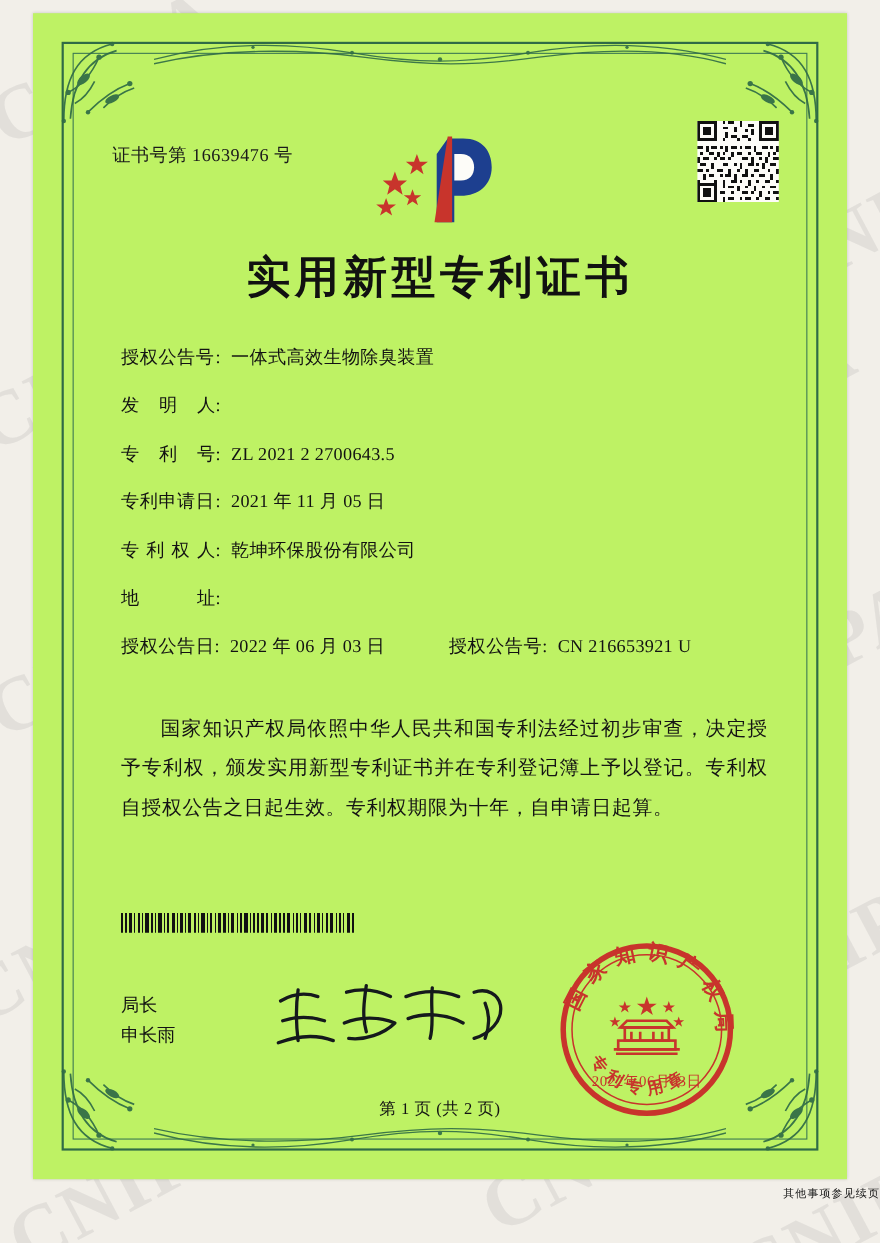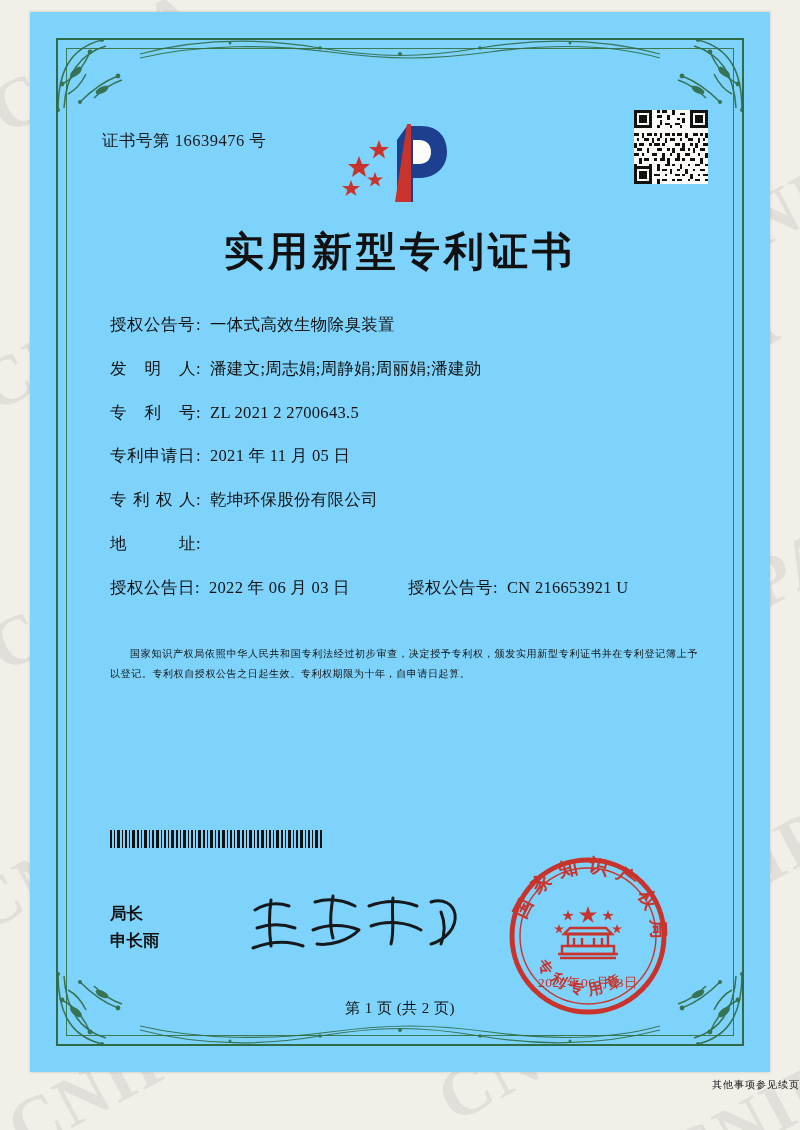--- a/index.html
+++ b/index.html
@@ -33,21 +33,21 @@
     white-space: nowrap;
   }
 
   
   #certificate {
     position: absolute;
     left: 30px;
     top: 12px;
     width: 740px;
     height: 1060px;
-    background: #7dd3fc;
+    background: #bef264;
     box-shadow: 0 0 3px rgba(0,0,0,0.18);
     z-index: 1;
     overflow: hidden;
   }
   
   .frame-outer {
     position: absolute;
     left: 26px; top: 26px; right: 26px; bottom: 26px;
     border: 2.5px solid #2f6b46;
   }
@@ -152,21 +152,21 @@
     font-family: Liberation Mono, monospace;
   }
   .sec-value { letter-spacing: 0.3px; }
 
   
   #body-text {
     position: absolute;
     left: 80px;
     right: 72px;
     top: 632px;
-    font-size: 10px;
+    font-size: 18px;
     line-height: 2.0;
     color: #141414;
     text-align: justify;
     letter-spacing: 0.6px;
   }
   #body-text p {
     margin: 0;
     text-indent: 2em;
   }
 
@@ -180,21 +180,20 @@
   }
 
   
   #sign-title {
     position: absolute;
     left: 80px;
     top: 888px;
     font-size: 16.5px;
     line-height: 1.65;
     color: #121212;
-    font-weight: bold;
   }
   #signature {
     position: absolute;
     left: 215px;
     top: 872px;
     width: 220px;
     height: 80px;
   }
 
   
@@ -511,21 +510,20 @@
       <div class="field-value">一体式高效生物除臭装置</div>
     </div>
 
     <div class="field-row">
       <div class="field-label spread">
         <span>发</span>
         <span>明</span>
         <span>人</span>
       </div>
       <div class="field-colon">:</div>
-      <div class="field-value">潘建文;周志娟;周静娟;周丽娟;潘建勋</div>
     </div>
 
     <div class="field-row">
       <div class="field-label spread">
         <span>专</span>
         <span>利</span>
         <span>号</span>
       </div>
       <div class="field-colon">:</div>
       <div class="field-value">ZL 2021 2 2700643.5</div>

